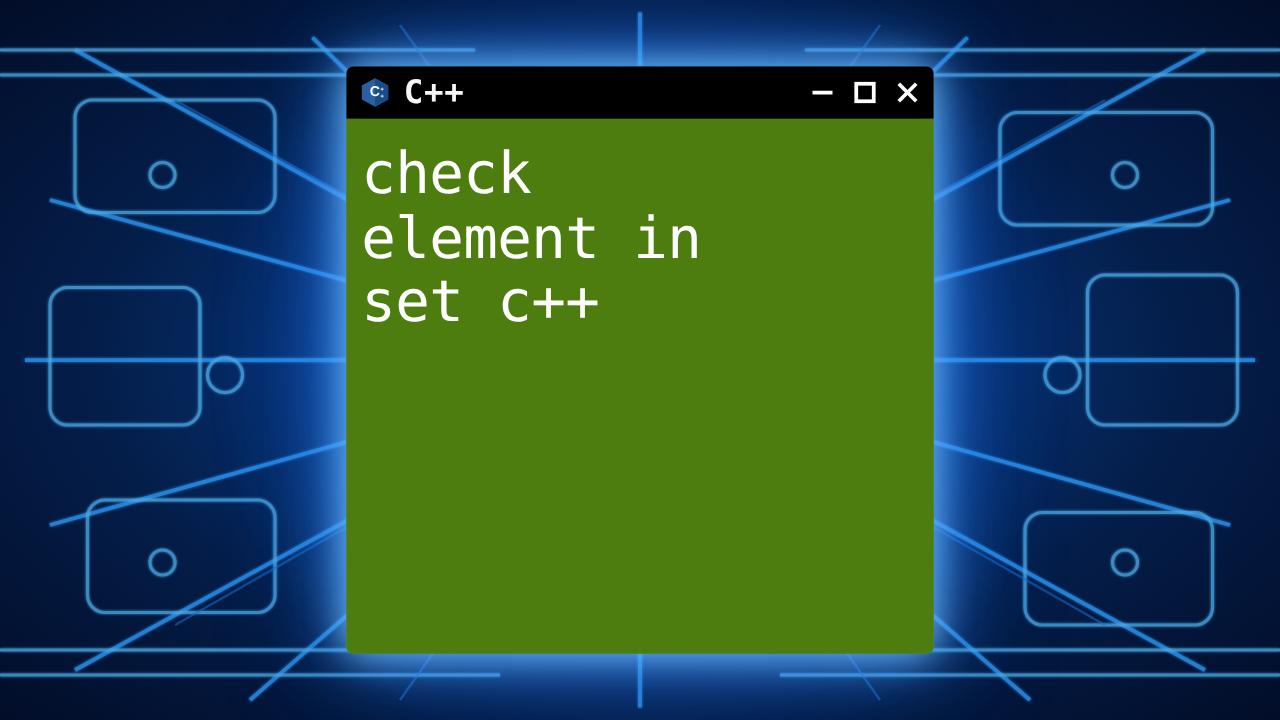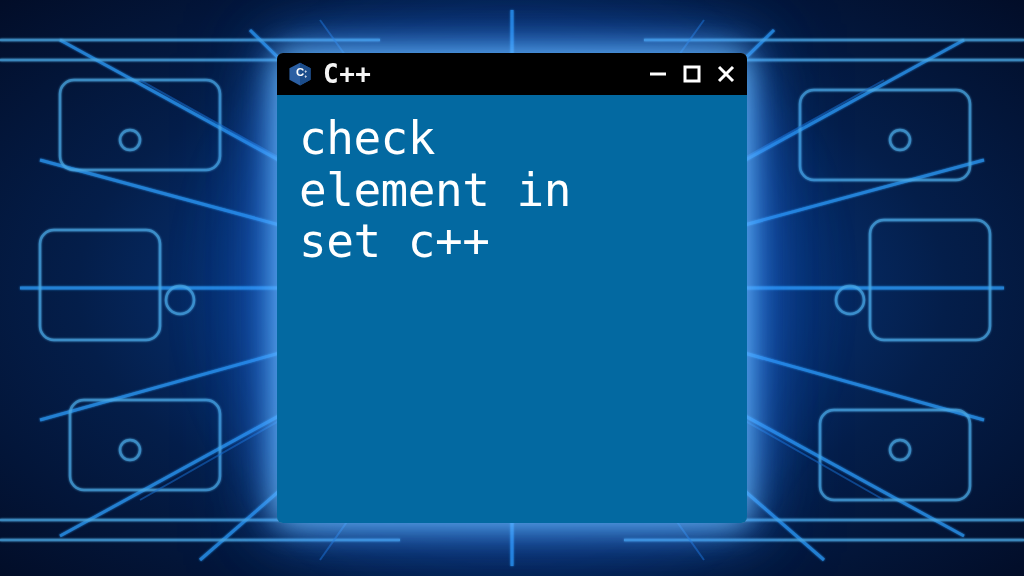--- a/index.html
+++ b/index.html
@@ -91,22 +91,22 @@
       width: 22px;
       height: 22px;
       display: inline-flex;
       align-items: center;
       justify-content: center;
       cursor: pointer;
     }
 
     .terminal-body {
       flex: 1 1 auto;
-      background: #0369a1;
-      padding: 18px 22px;
+      background: #4d7c0f;
+      padding: 18px 12px;
     }
 
     .terminal-text {
       color: #ffffff;
       font-family: 'DejaVu Sans Mono', 'Consolas', 'Menlo', monospace;
       font-size: 46px;
       line-height: 1.12;
       white-space: pre-wrap;
       letter-spacing: -0.5px;
     }

